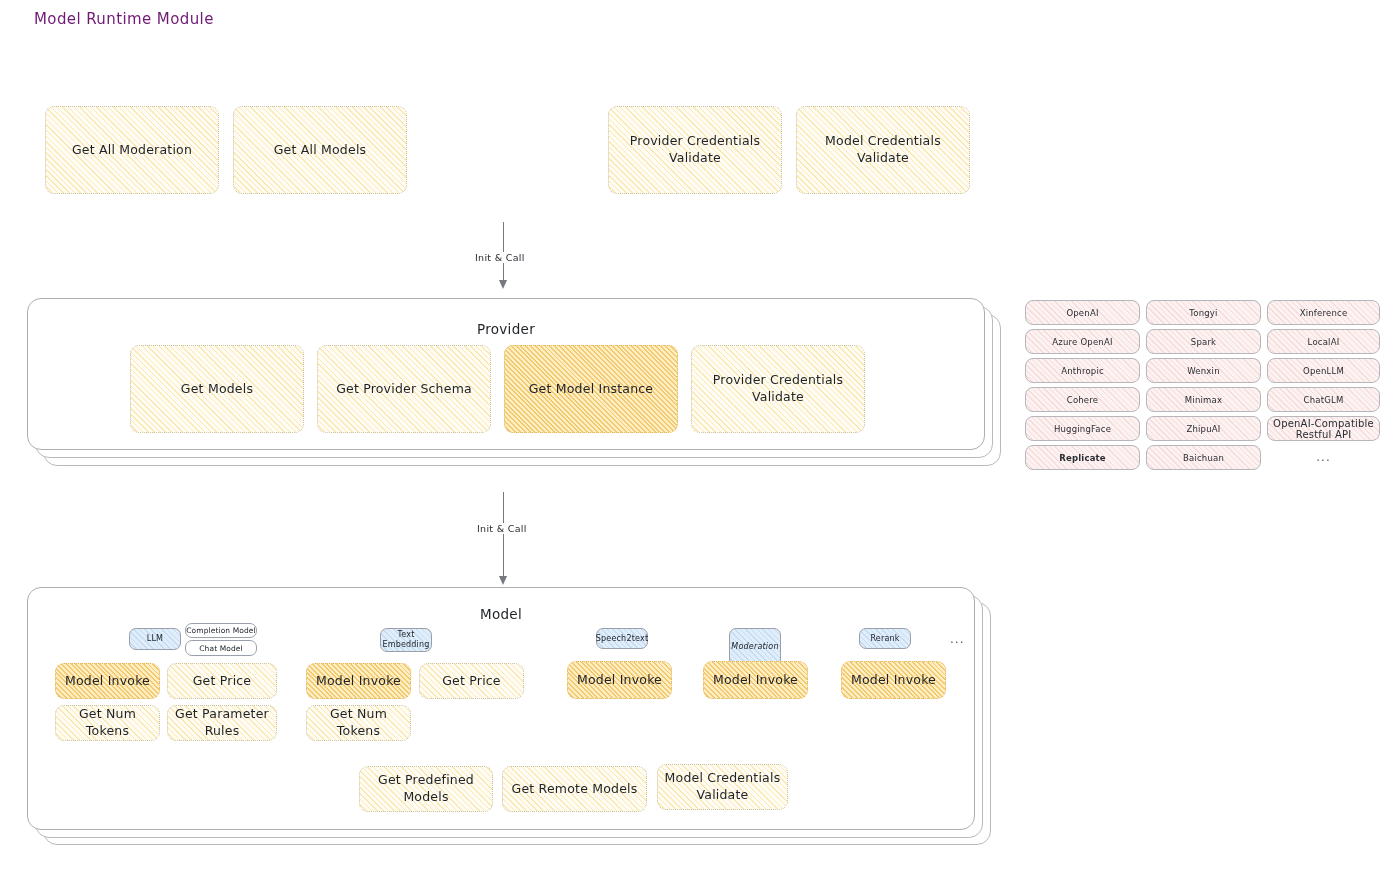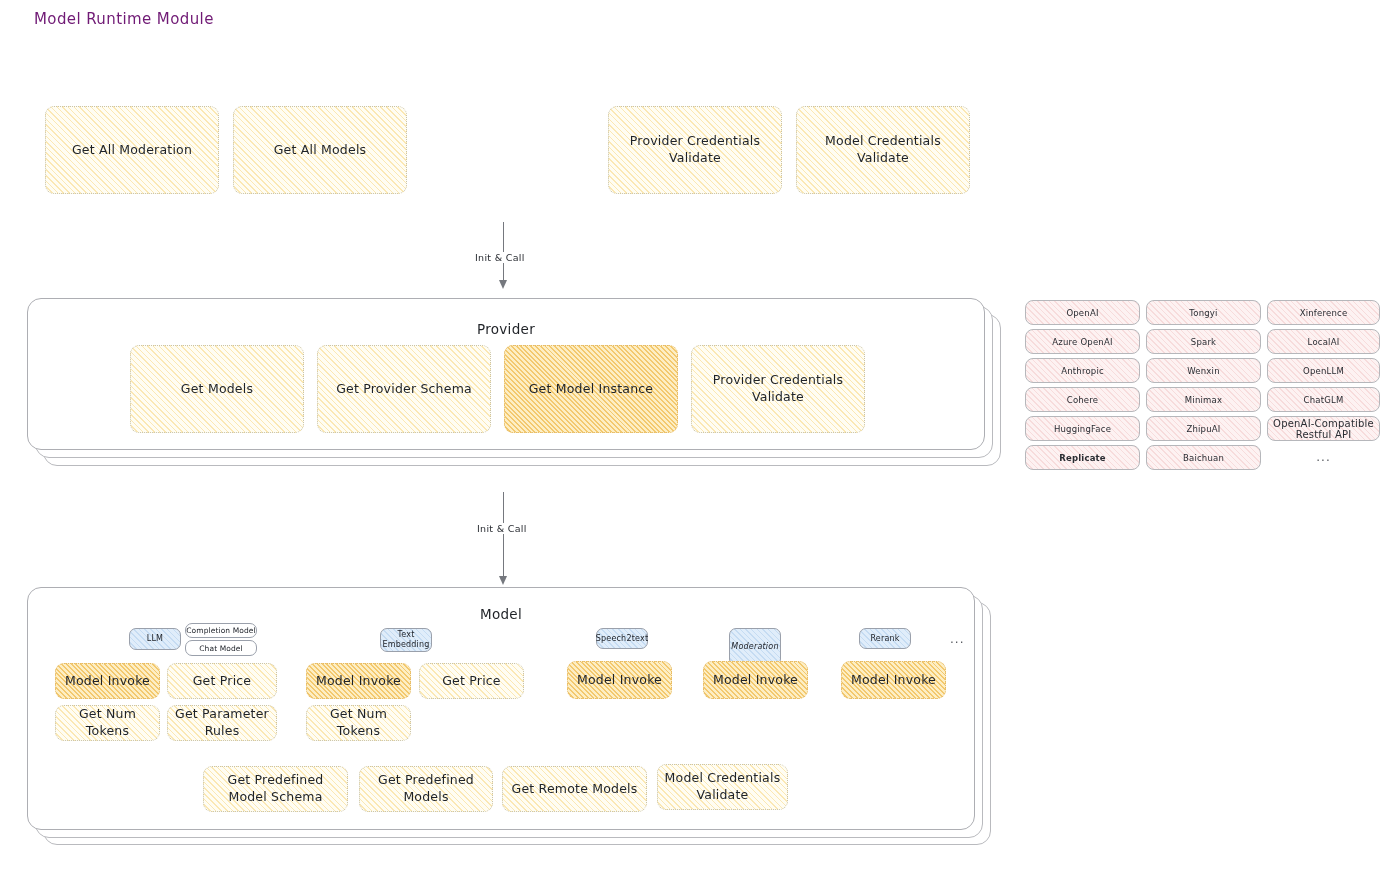--- a/index.html
+++ b/index.html
@@ -179,18 +179,17 @@
   <div class="abs node hl" style="left:567px;top:661px;width:105px;height:38px;">Model Invoke</div>
 
   <div class="abs badge" style="left:729px;top:628px;width:52px;height:38px;font-style:italic;">Moderation</div>
   <div class="abs node hl" style="left:703px;top:661px;width:105px;height:38px;">Model Invoke</div>
 
   <div class="abs badge" style="left:859px;top:628px;width:52px;height:21px;">Rerank</div>
   <div class="abs node hl" style="left:841px;top:661px;width:105px;height:38px;">Model Invoke</div>
 
   <div class="abs ellipsis" style="left:950px;top:632px;">...</div>
 
-  <div class="abs node" style="left:203px;top:766px;width:145px;height:46px;">Get Predefined Model Schema</div>
   <div class="abs node" style="left:359px;top:766px;width:134px;height:46px;">Get Predefined Models</div>
   <div class="abs node" style="left:502px;top:766px;width:145px;height:46px;">Get Remote Models</div>
   <div class="abs node" style="left:657px;top:764px;width:131px;height:46px;">Model Credentials Validate</div>
 
 </div>
 
 </body></html>

